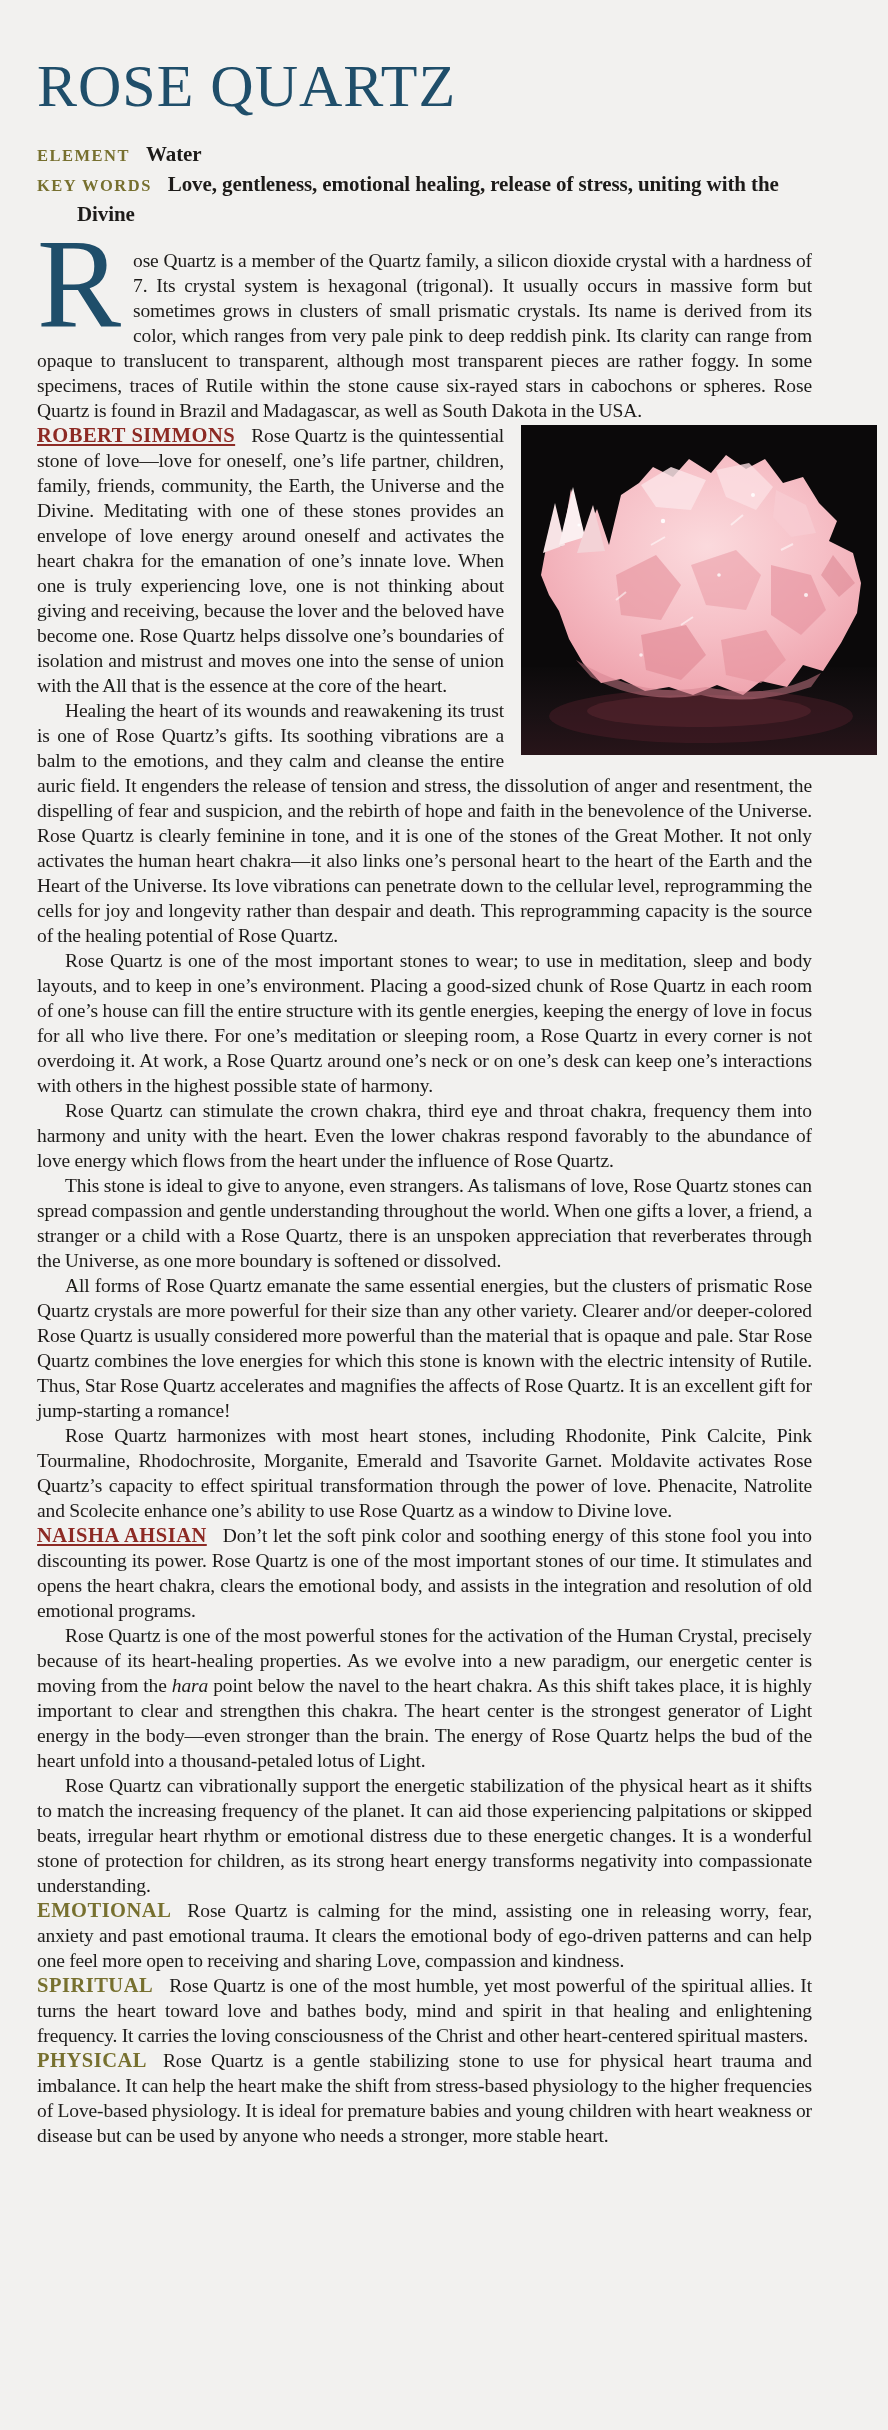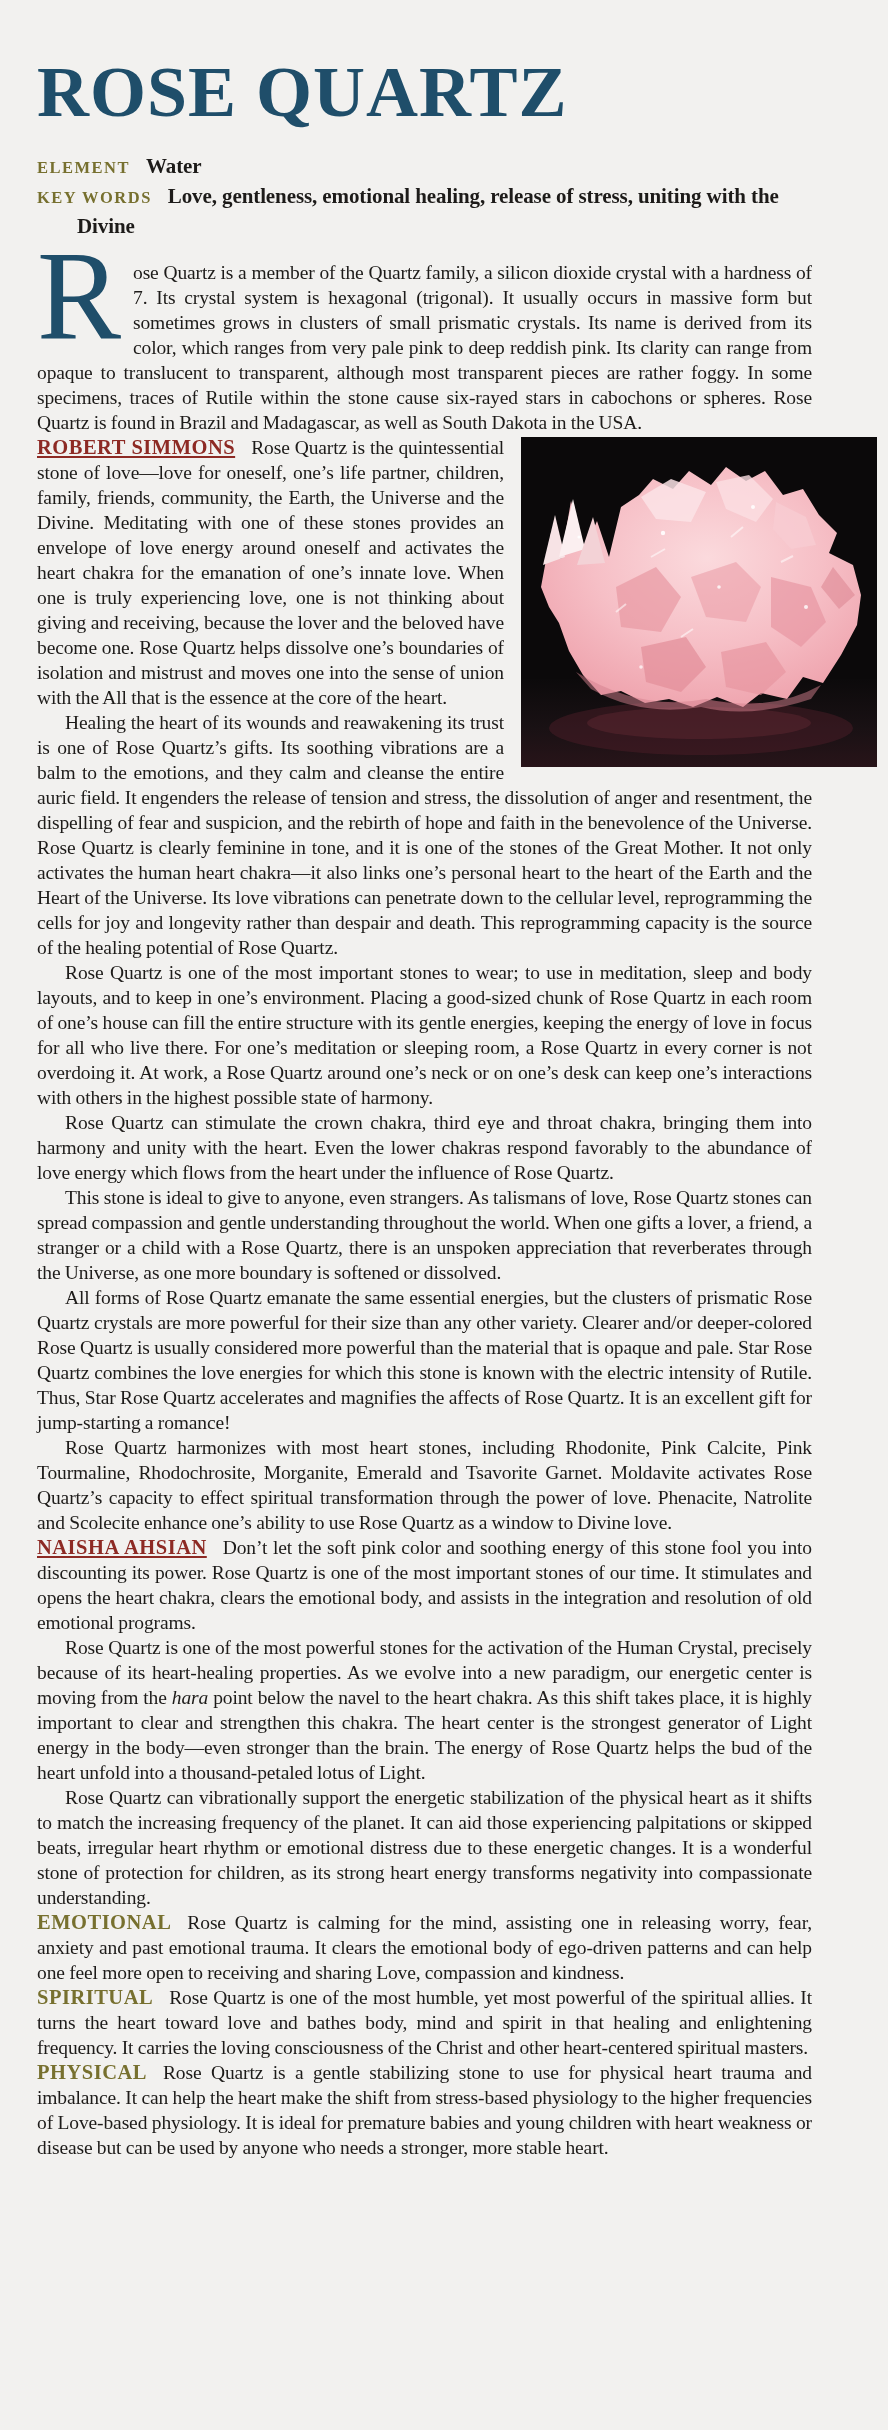--- a/index.html
+++ b/index.html
@@ -7,22 +7,22 @@
     width:888px;height:2430px;box-sizing:border-box;
     background:#f2f1ef;
     padding:56px 76px 0 37px;
     font-family:"Liberation Serif",serif;
     color:#1d1b19;
     overflow:hidden;
   }
   .page-title{
     margin:0 0 24px 0;
     font-family:"Liberation Serif",serif;
-    font-weight:700;
-    font-size:72px;line-height:1;
+    font-weight:400;
+    font-size:60px;line-height:1;
     letter-spacing:1px;
     color:#1f4e6a;
   }
   .props{margin:0 0 18px 0;}
   .prop{padding-left:40px;text-indent:-40px;line-height:29px;margin:0;}
   .prop-label{
     color:#77702f;font-weight:700;font-size:16.5px;
     letter-spacing:1.5px;margin-right:16px;
   }
   .prop-value{font-weight:700;font-size:21px;letter-spacing:-0.1px;}
@@ -119,21 +119,21 @@
           <circle cx="232" cy="70" r="2" fill="#ffffff" opacity="0.85"></circle>
           <circle cx="198" cy="150" r="1.8" fill="#ffffff" opacity="0.8"></circle>
           <circle cx="285" cy="170" r="2" fill="#ffffff" opacity="0.8"></circle>
           <circle cx="120" cy="230" r="1.8" fill="#ffffff" opacity="0.7"></circle>
           <circle cx="58" cy="100" r="1.6" fill="#ffffff" opacity="0.9"></circle>
         </svg>
       </div>
       <p><span class="sec-label red">ROBERT SIMMONS</span><span>Rose Quartz is the quintessential stone of love—love for oneself, one’s life partner, children, family, friends, community, the Earth, the Universe and the Divine. Meditating with one of these stones provides an envelope of love energy around oneself and activates the heart chakra for the emanation of one’s innate love. When one is truly experiencing love, one is not thinking about giving and receiving, because the lover and the beloved have become one. Rose Quartz helps dissolve one’s boundaries of isolation and mistrust and moves one into the sense of union with the All that is the essence at the core of the heart.</span></p>
       <p class="indent">Healing the heart of its wounds and reawakening its trust is one of Rose Quartz’s gifts. Its soothing vibrations are a balm to the emotions, and they calm and cleanse the entire auric field. It engenders the release of tension and stress, the dissolution of anger and resentment, the dispelling of fear and suspicion, and the rebirth of hope and faith in the benevolence of the Universe. Rose Quartz is clearly feminine in tone, and it is one of the stones of the Great Mother. It not only activates the human heart chakra—it also links one’s personal heart to the heart of the Earth and the Heart of the Universe. Its love vibrations can penetrate down to the cellular level, reprogramming the cells for joy and longevity rather than despair and death. This reprogramming capacity is the source of the healing potential of Rose Quartz.</p>
       <p class="indent">Rose Quartz is one of the most important stones to wear; to use in meditation, sleep and body layouts, and to keep in one’s environment. Placing a good-sized chunk of Rose Quartz in each room of one’s house can fill the entire structure with its gentle energies, keeping the energy of love in focus for all who live there. For one’s meditation or sleeping room, a Rose Quartz in every corner is not overdoing it. At work, a Rose Quartz around one’s neck or on one’s desk can keep one’s interactions with others in the highest possible state of harmony.</p>
-      <p class="indent">Rose Quartz can stimulate the crown chakra, third eye and throat chakra, bringing them into harmony and unity with the heart. Even the lower chakras respond favorably to the abundance of love energy which flows from the heart under the influence of Rose Quartz.</p>
+      <p class="indent">Rose Quartz can stimulate the crown chakra, third eye and throat chakra, frequency them into harmony and unity with the heart. Even the lower chakras respond favorably to the abundance of love energy which flows from the heart under the influence of Rose Quartz.</p>
       <p class="indent">This stone is ideal to give to anyone, even strangers. As talismans of love, Rose Quartz stones can spread compassion and gentle understanding throughout the world. When one gifts a lover, a friend, a stranger or a child with a Rose Quartz, there is an unspoken appreciation that reverberates through the Universe, as one more boundary is softened or dissolved.</p>
       <p class="indent">All forms of Rose Quartz emanate the same essential energies, but the clusters of prismatic Rose Quartz crystals are more powerful for their size than any other variety. Clearer and/or deeper-colored Rose Quartz is usually considered more powerful than the material that is opaque and pale. Star Rose Quartz combines the love energies for which this stone is known with the electric intensity of Rutile. Thus, Star Rose Quartz accelerates and magnifies the affects of Rose Quartz. It is an excellent gift for jump-starting a romance!</p>
       <p class="indent">Rose Quartz harmonizes with most heart stones, including Rhodonite, Pink Calcite, Pink Tourmaline, Rhodochrosite, Morganite, Emerald and Tsavorite Garnet. Moldavite activates Rose Quartz’s capacity to effect spiritual transformation through the power of love. Phenacite, Natrolite and Scolecite enhance one’s ability to use Rose Quartz as a window to Divine love.</p>
     </section>
 
     <section class="section-ahsian">
       <p><span class="sec-label red">NAISHA AHSIAN</span><span>Don’t let the soft pink color and soothing energy of this stone fool you into discounting its power. Rose Quartz is one of the most important stones of our time. It stimulates and opens the heart chakra, clears the emotional body, and assists in the integration and resolution of old emotional programs.</span></p>
       <p class="indent"><span>Rose Quartz is one of the most powerful stones for the activation of the Human Crystal, precisely because of its heart-healing properties. As we evolve into a new paradigm, our energetic center is moving from the </span><i>hara</i><span> point below the navel to the heart chakra. As this shift takes place, it is highly important to clear and strengthen this chakra. The heart center is the strongest generator of Light energy in the body—even stronger than the brain. The energy of Rose Quartz helps the bud of the heart unfold into a thousand-petaled lotus of Light.</span></p>
       <p class="indent">Rose Quartz can vibrationally support the energetic stabilization of the physical heart as it shifts to match the increasing frequency of the planet. It can aid those experiencing palpitations or skipped beats, irregular heart rhythm or emotional distress due to these energetic changes. It is a wonderful stone of protection for children, as its strong heart energy transforms negativity into compassionate understanding.</p>
       <p><span class="sec-label olive">EMOTIONAL</span><span>Rose Quartz is calming for the mind, assisting one in releasing worry, fear, anxiety and past emotional trauma. It clears the emotional body of ego-driven patterns and can help one feel more open to receiving and sharing Love, compassion and kindness.</span></p>

